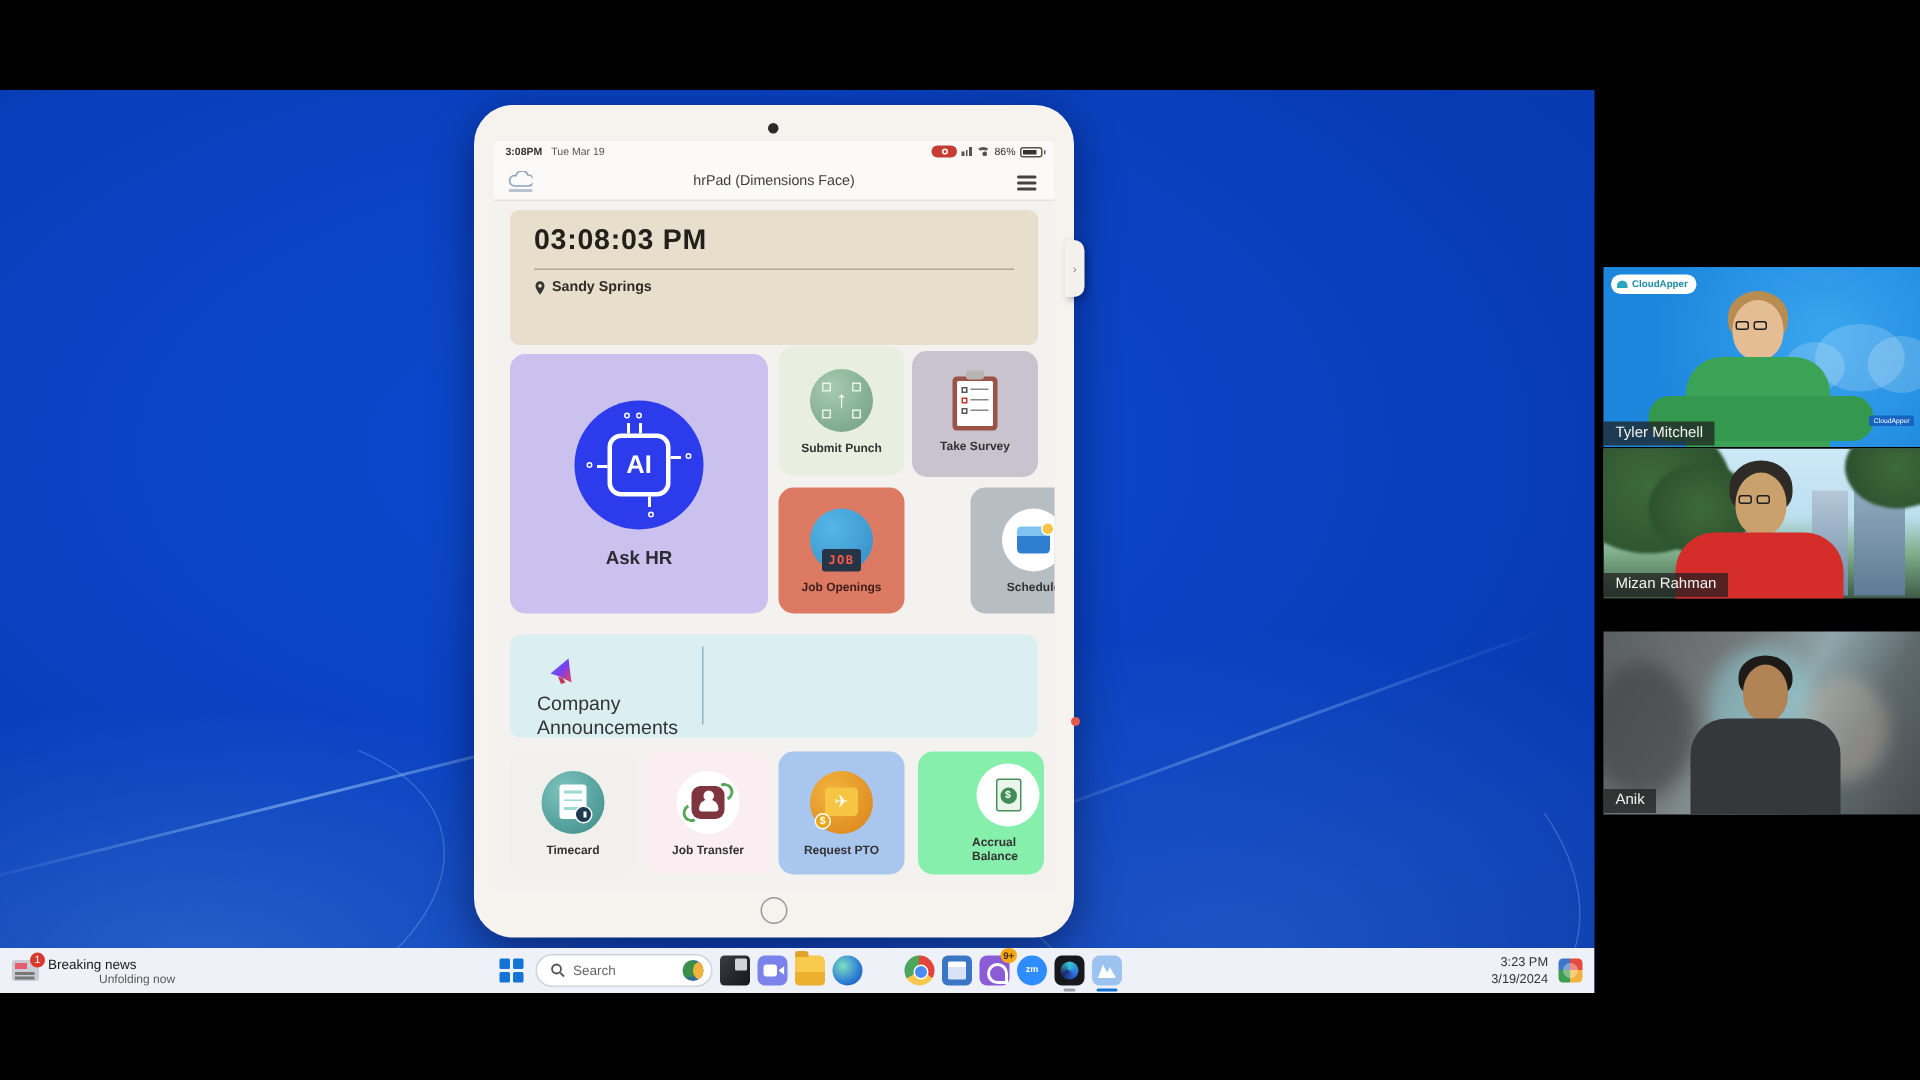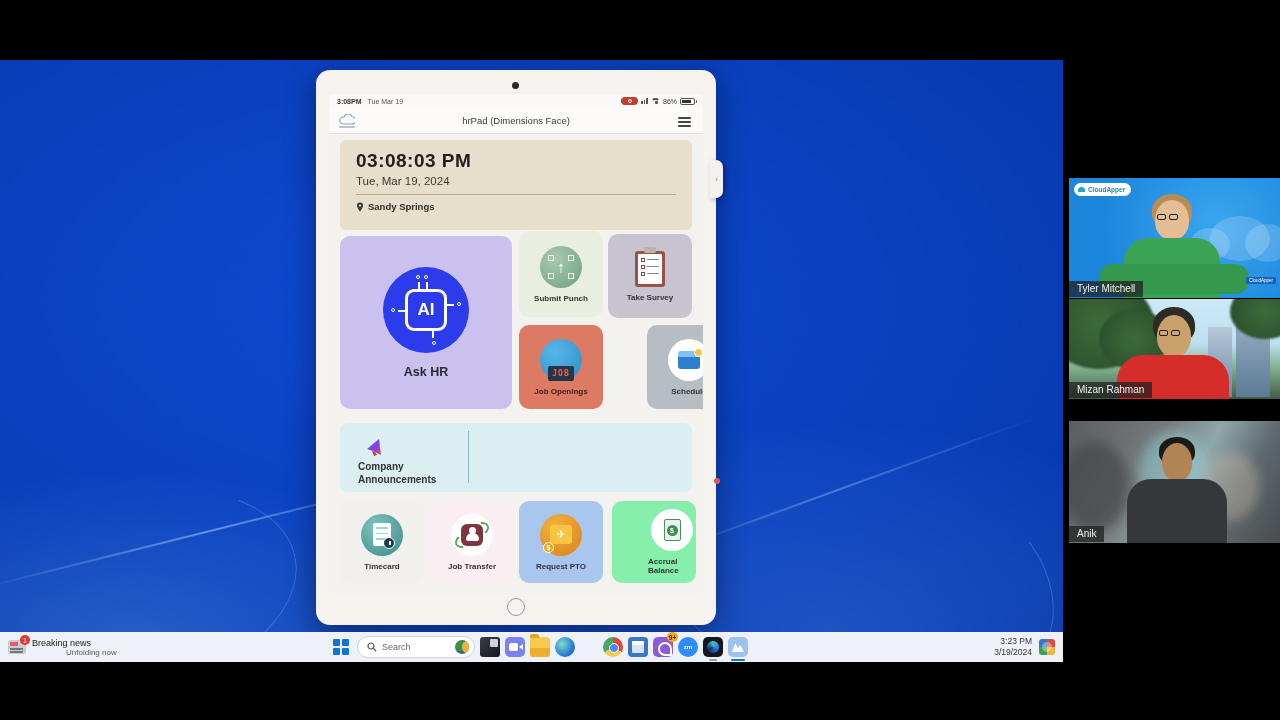--- a/index.html
+++ b/index.html
@@ -12,21 +12,21 @@
       radial-gradient(ellipse 700px 350px at 78% 95%, rgba(110,170,255,.22), transparent 60%),
       radial-gradient(ellipse 900px 500px at 40% 40%, #0d4ad0 0%, #0a42c2 45%, #0636a8 100%);
   }
   .streak { position:absolute; height:2px; border-radius:2px;
     background:linear-gradient(90deg, transparent, rgba(180,220,255,.5), transparent); }
   .swirl { position:absolute; border:1px solid rgba(170,210,255,.25); border-radius:50%;
     border-top-color:transparent; border-left-color:transparent; }
 
   
   #tablet { position:absolute; left:316px; top:10px; width:400px; height:555px;
-    background:#f6f3ef; border-radius:14px; box-shadow:0 8px 30px rgba(0,0,20,.45); }
+    background:#f6f3ef; border-radius:26px; box-shadow:0 8px 30px rgba(0,0,20,.45); }
   #camera-dot { position:absolute; left:196px; top:12px; width:7px; height:7px; border-radius:50%; background:#2a2a2a; }
   #home-btn { position:absolute; left:191px; top:528px; width:18px; height:18px; border-radius:50%; border:1.5px solid #9a9a9a; }
   #screen { position:absolute; left:13px; top:24px; width:374px; height:501px; background:#f3f2ef; border-radius:3px; overflow:hidden; }
 
   
   #statusbar { position:absolute; left:0; top:0; width:100%; height:14px; background:#faf9f7;
     display:flex; align-items:center; justify-content:space-between; padding:0 8px; font-size:7px; color:#333; }
   .sb-left span { margin-right:6px; font-weight:bold; }
   .sb-right { display:flex; align-items:center; gap:3px; }
   .rec-pill { width:17px; height:8px; background:#c43c32; border-radius:4px; display:flex; align-items:center; justify-content:center; }
@@ -91,21 +91,21 @@
   .jobs-ic { background:radial-gradient(circle at 35% 30%, #58b7e8, #2f8cc4);align-items:flex-end; }
   .job-sign { width:26px; height:15px; background:#253545; border-radius:2px; display:flex; align-items:center; justify-content:center;
     color:#ff5a4a; font-size:8px; font-weight:bold; letter-spacing:1px; font-family:"DejaVu Sans Mono", monospace; }
   .sched-ic { background:#fff; }
   .sched-cal { width:22px; height:18px; background:linear-gradient(180deg,#7ec3f2 35%,#2f7fd0 35%); border-radius:3px; position:relative; }
   .sched-bell { position:absolute; right:-3px; top:-3px; width:9px; height:9px; background:#f6c544; border-radius:50%; border:1px solid #fff; }
 
   
   #announce { position:absolute; left:11px; top:329px; width:352px; height:69px; background:#dbeef1; border-radius:8px; }
   #announce .mega { position:absolute; left:24px; top:12px; }
-  #announce .atxt { position:absolute; left:18px; top:38px; width:90px; font-size:10px; color:#333; font-weight:bold; line-height:1.25; }
+  #announce .atxt { position:absolute; left:18px; top:38px; width:90px; font-size:13px; color:#333; font-weight:normal; line-height:1.25; }
   #announce .vdiv { position:absolute; left:128px; top:8px; width:1px; height:52px; background:#8fb4c4; }
 
   
   .btile { position:absolute; top:407px; width:84px; height:82px; border-radius:10px; display:flex; flex-direction:column; align-items:center; justify-content:center; }
   .btile .lbl { font-size:8px; color:#333; margin-top:6px; font-weight:bold; }
   #tile-timecard { left:11px; background:#f1f0ed; }
   #tile-transfer { left:101px; background:#fbeef2; }
   #tile-pto { left:190px; background:#a9c6ef; }
   #tile-accrual { left:283px; background:#86efac;padding-left:36px; }
   .time-ic { background:radial-gradient(circle at 35% 30%, #7fc4bd, #3a8a88); }
@@ -256,21 +256,20 @@
         <div id="app-title">hrPad (Dimensions Face)</div>
         <div class="hamburger">
             <i></i>
             <i></i>
             <i style="margin-bottom:0;"></i>
           </div>
       </div>
 
       <div id="clock-card">
         <div id="clock-time">03:08:03 PM</div>
-        <div id="clock-date">Tue, Mar 19, 2024</div>
         <hr>
         <div id="clock-loc">
           <svg width="8" height="10" viewBox="0 0 8 10">
               <path d="M4 0.5 a3 3 0 0 1 3 3 c0 2-3 6-3 6 s-3-4-3-6 a3 3 0 0 1 3-3 z M4 2.4 a1.2 1.2 0 1 0 0 2.4 a1.2 1.2 0 0 0 0-2.4" fill="#333"></path>
             </svg>
           <span>Sandy Springs</span>
         </div>
       </div>
 
       <div class="tile" id="tile-askhr">

